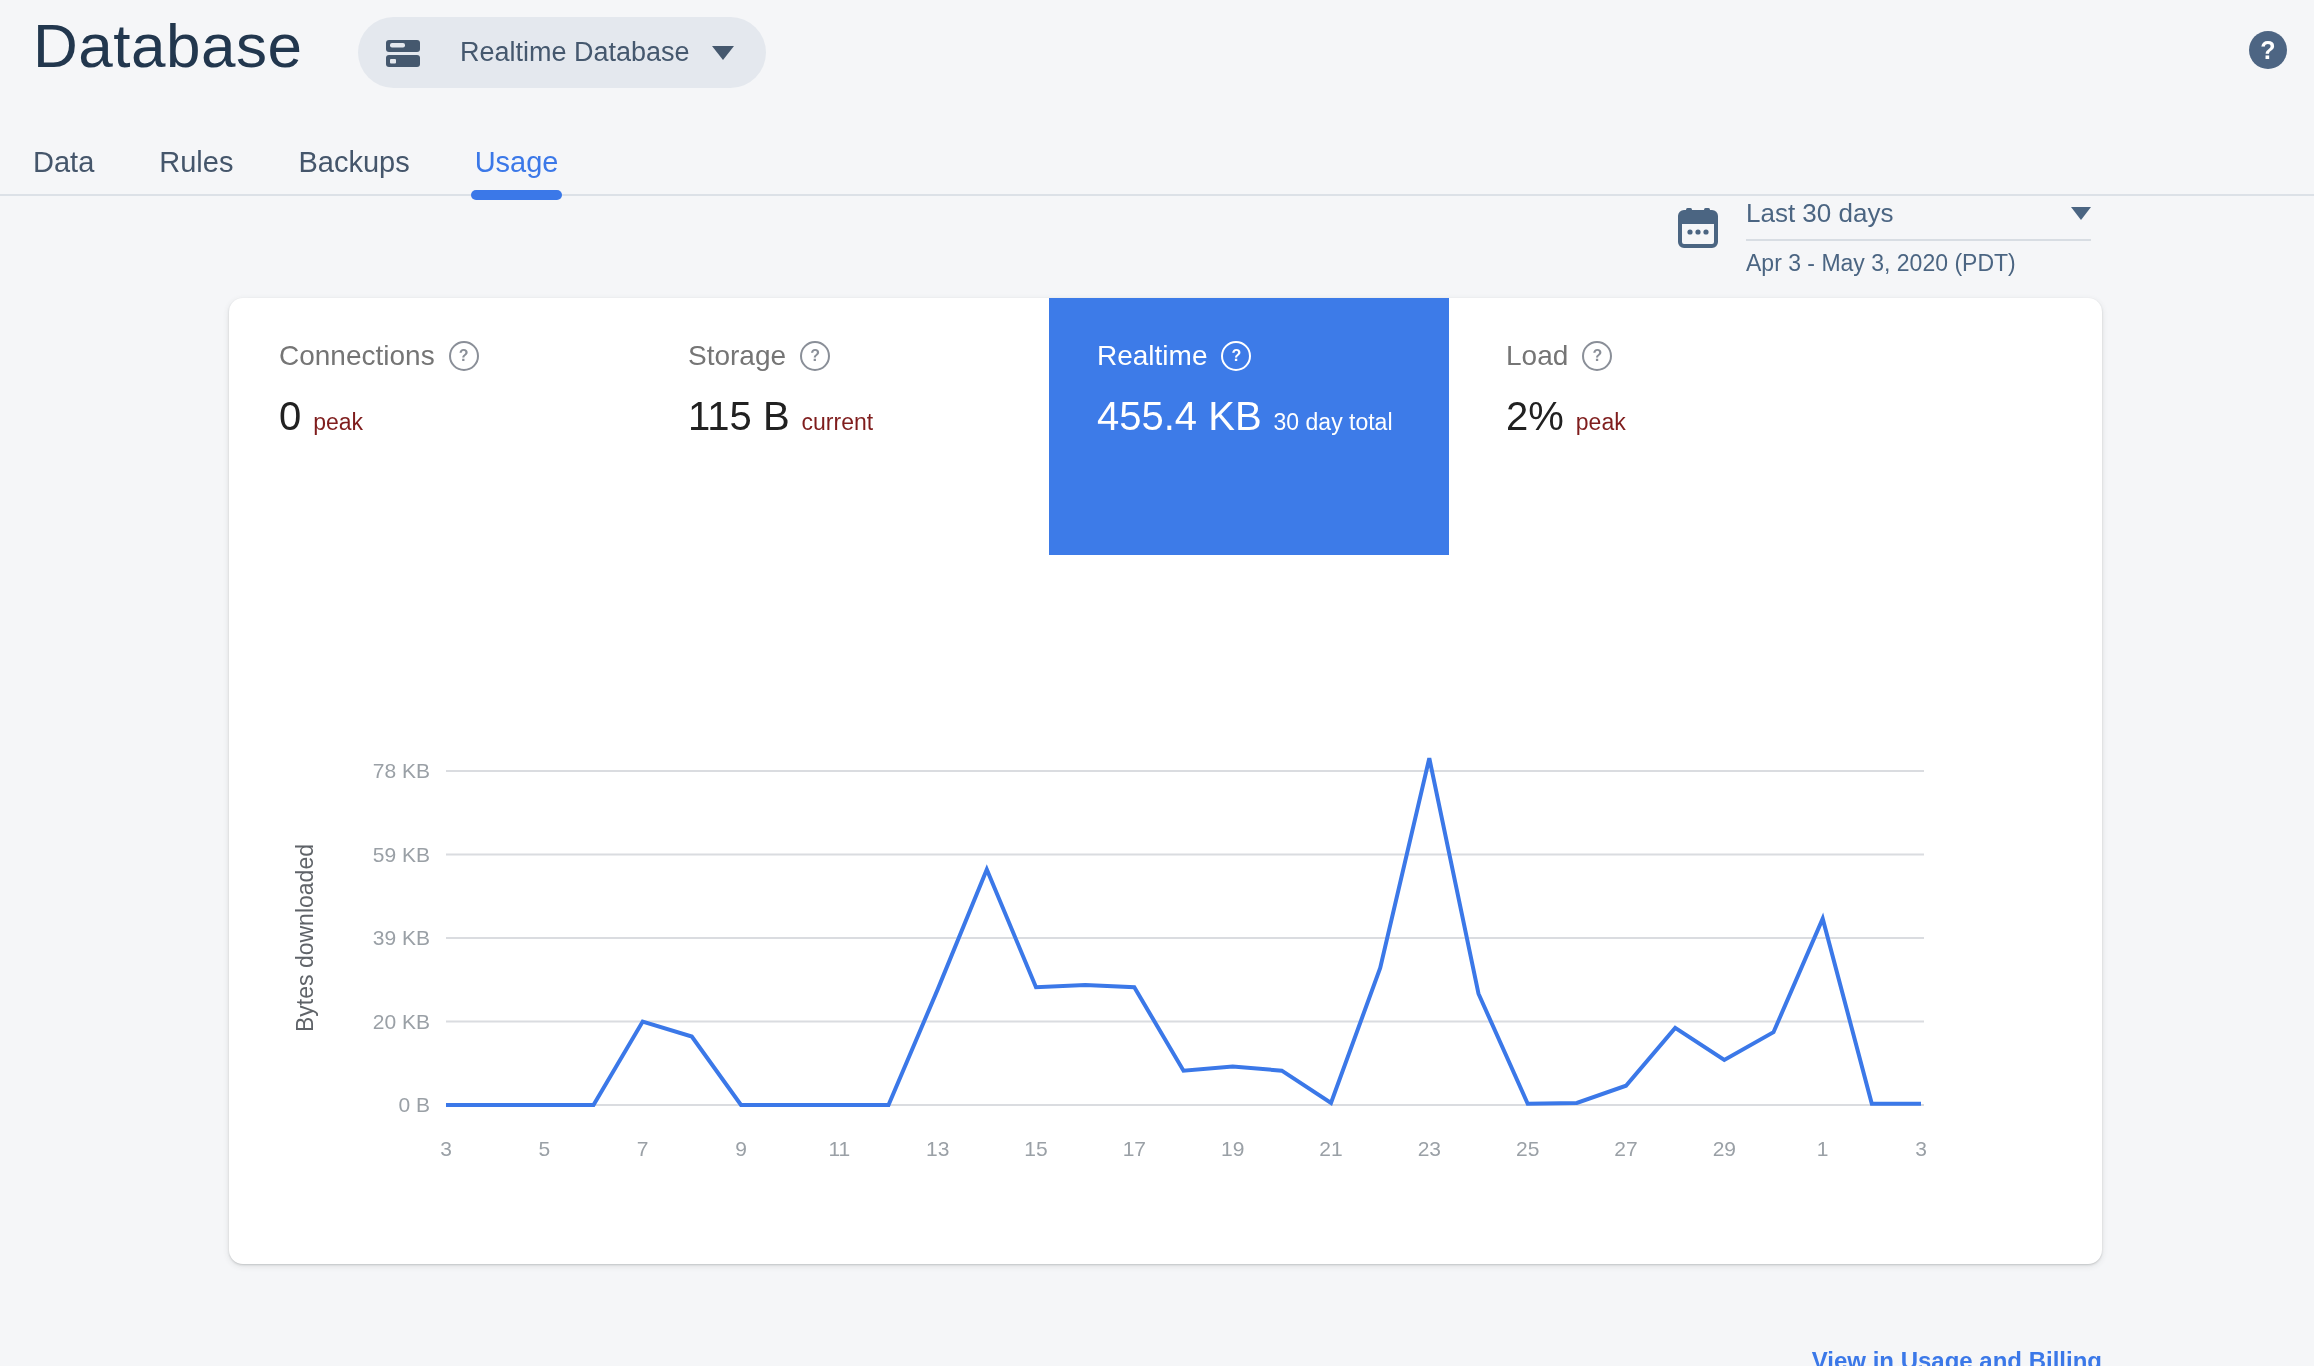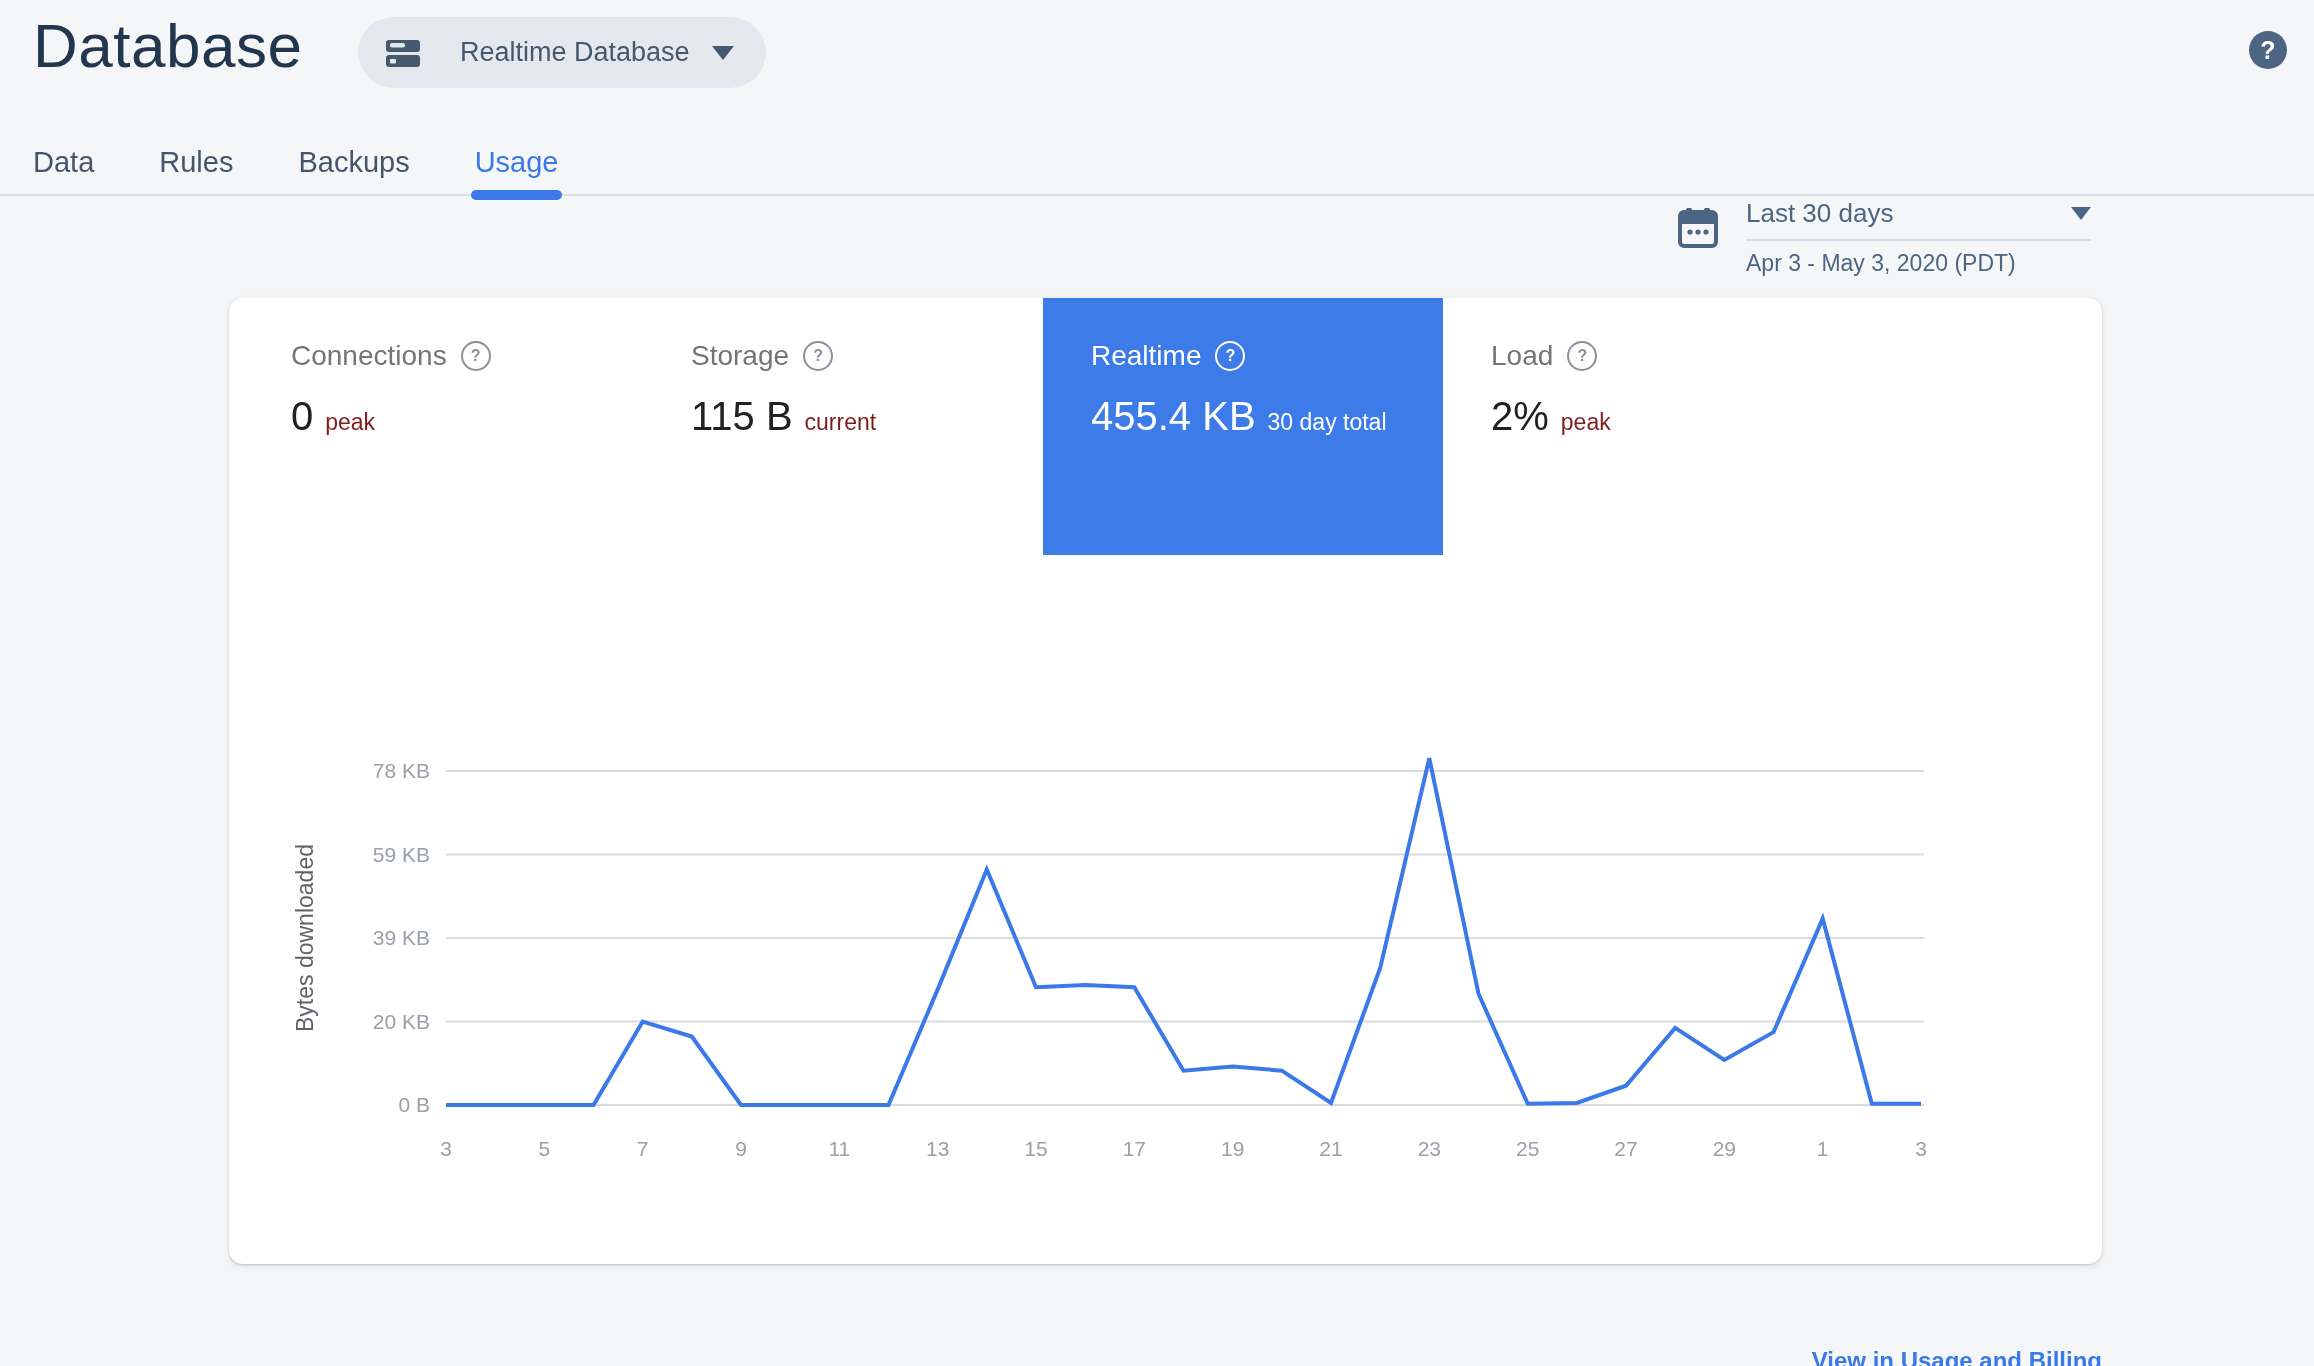--- a/index.html
+++ b/index.html
@@ -27,21 +27,21 @@
   .cal-ic{margin-top:8px;}
   .dr-col{width:345px;}
   .dr-top{display:flex;align-items:center;padding-bottom:10px;border-bottom:2px solid #d8dde3;}
   .dr-preset{font-size:26px;font-weight:500;color:#4b6582;}
   .caret2{margin-left:auto;width:0;height:0;border-left:10px solid transparent;border-right:10px solid transparent;border-top:13px solid #4b6582;}
   .dr-detail{padding-top:9px;font-size:23px;color:#4b6582;}
 
   
   .card{position:absolute;left:229px;top:298px;width:1873px;height:966px;background:#fff;border-radius:14px;
         box-shadow:0 1px 2px rgba(60,64,67,.2), 0 2px 6px rgba(60,64,67,.12);}
-  .metrics{position:absolute;left:14px;top:0;display:flex;}
+  .metrics{position:absolute;left:2px;top:0;display:flex;gap:9px;}
   .metric{width:400px;height:257px;box-sizing:border-box;padding:42px 0 0 48px;cursor:pointer;}
   .metric-label-row{display:flex;align-items:center;gap:14px;font-size:28px;color:#757575;}
   .help-circle{width:26px;height:26px;border:2.5px solid #8a8f98;border-radius:50%;display:flex;align-items:center;justify-content:center;
         font-size:16px;font-weight:bold;color:#8a8f98;cursor:pointer;}
   .metric-value-row{display:flex;align-items:baseline;gap:12px;margin-top:22px;}
   .metric-value{font-size:40px;color:#212121;}
   .metric-unit{font-size:23px;color:#7f1d1d;}
   .metric.active{background:#3d7be8;}
   .metric.active .metric-label-row{color:#fff;}
   .metric.active .help-circle{border-color:#fff;color:#fff;}

